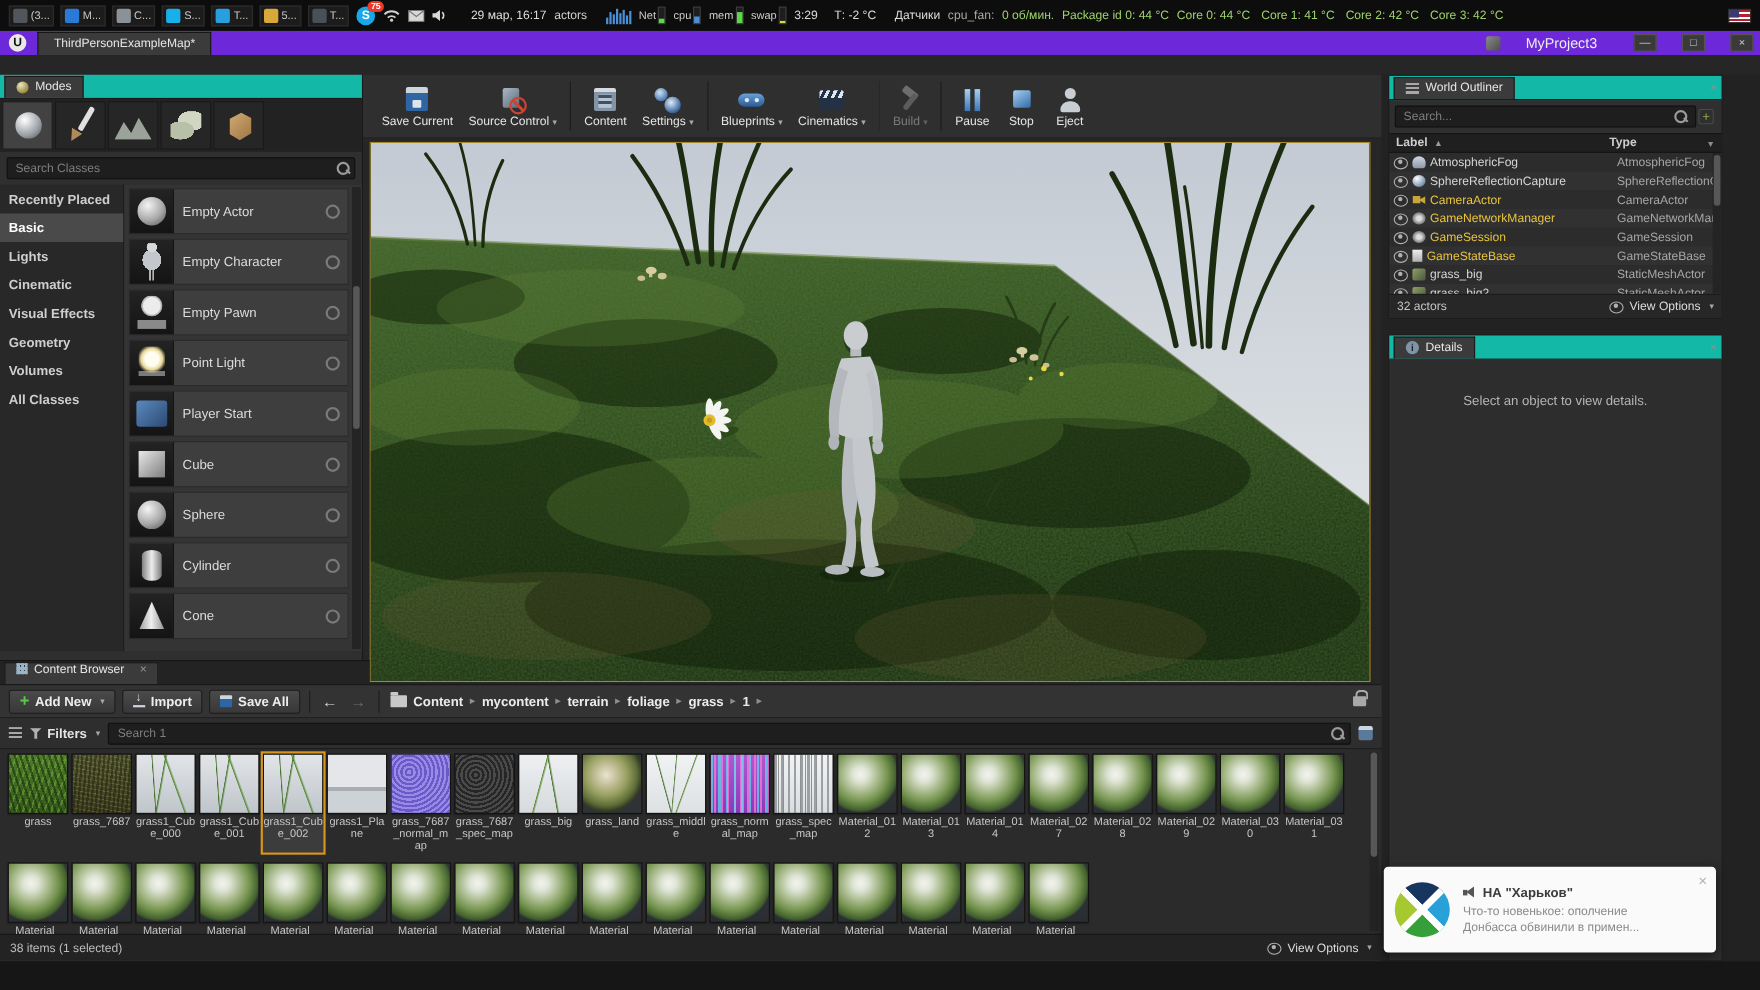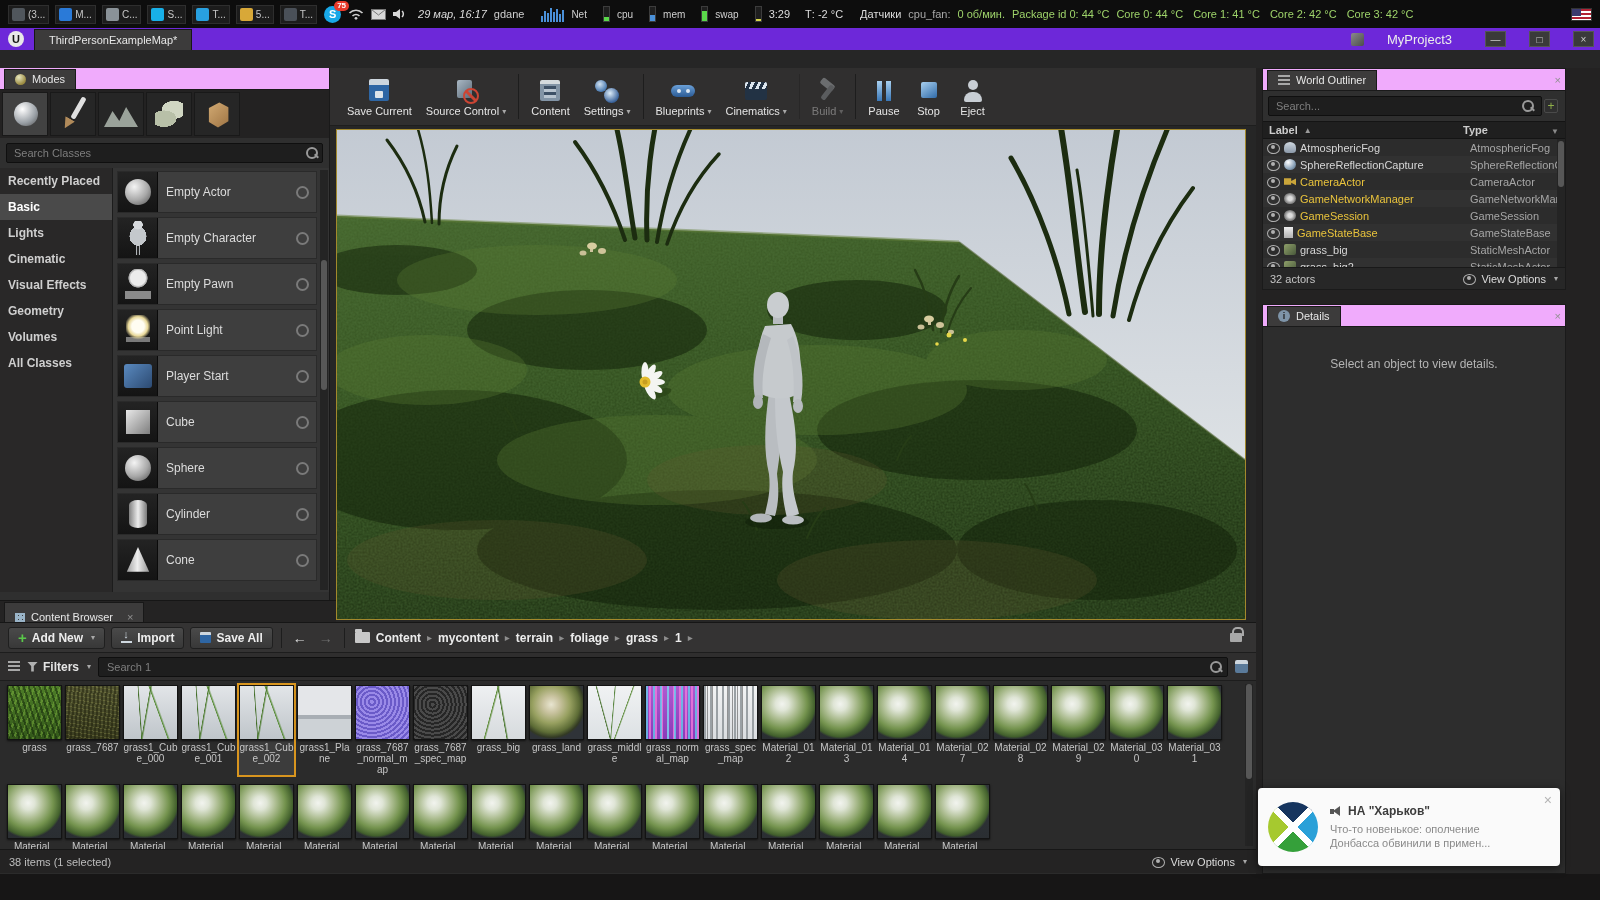--- a/index.html
+++ b/index.html
@@ -10,29 +10,29 @@
 
 .taskbar{position:absolute;left:0;top:0;width:1600px;height:28px;background:#0d0d0d;
   display:flex;align-items:center;gap:7px;padding:0 8px;font-size:11px;color:#ddd;z-index:40;}
 .tb-windows{display:flex;gap:6px;align-items:center;}
 .tb-win{display:flex;align-items:center;gap:3px;padding:2px 3px;background:#1c1c1c;border:1px solid #2e2e2e;cursor:default;}
 .tb-win-ic{width:13px;height:13px;border-radius:2px;display:inline-block;}
 .tb-win-lb{font-size:10px;color:#c8c8c8;}
 .skype{width:17px;height:17px;border-radius:50%;background:#18a8e8;color:#fff;font-weight:bold;font-size:11px;
   display:flex;align-items:center;justify-content:center;position:relative;}
 .skype .badge{position:absolute;top:-5px;right:-8px;background:#e83a2a;color:#fff;font-size:8px;border-radius:7px;padding:0 3px;line-height:10px;}
-.clock{margin-left:4px;white-space:nowrap;font-style:italic;}
+.clock{margin-left:14px;white-space:nowrap;}
 .user{color:#cfcfcf;}
 .hist{display:flex;align-items:flex-end;gap:1px;height:16px;margin-left:10px;}
 .hist i{width:2px;background:#4a90d8;display:block;}
 .hist i:nth-child(1){height:40%}.hist i:nth-child(2){height:70%}.hist i:nth-child(3){height:55%}
 .hist i:nth-child(4){height:90%}.hist i:nth-child(5){height:65%}.hist i:nth-child(6){height:80%}
 .hist i:nth-child(7){height:50%}.hist i:nth-child(8){height:75%}
 .meters{display:flex;gap:7px;align-items:center;}
-.meter{display:flex;align-items:center;gap:16px;}
+.meter{display:flex;align-items:center;gap:2px;}
 .m-label{font-style:normal;font-size:10px;color:#cfcfcf;}
 .m-bar{width:7px;height:16px;background:#1e1e1e;border:1px solid #3c3c3c;position:relative;display:block;}
 .m-bar u{position:absolute;bottom:0;left:0;right:0;display: block;text-decoration:none;}
 .uptime{white-space:nowrap;}
 .temp{white-space:nowrap;margin-left:8px;}
 .sens-label{margin-left:10px;}
 .fan-label{color:#a8a8a8;}
 .green{color:#9ed36a;white-space:nowrap;}
 .cores{display:flex;gap:10px;}
 .flag{margin-left:auto;width:21px;height:13px;position:relative;display:inline-block;
@@ -53,21 +53,21 @@
 .winbtn{width:21px;height:16px;background:#3a3a3a;border:1px solid #555;color:#ccc;font-size:10px;
   display:flex;align-items:center;justify-content:center;cursor:default;}
 .winbtn.min::after{content:"—";}
 .winbtn.max::after{content:"□";}
 .winbtn.cls::after{content:"×";}
 .menubar{position:absolute;left:0;top:50px;width:1600px;height:18px;background:#2b2a2a;display:flex;gap:26px;
   padding:0 12px;align-items:center;font-size:12px;color:#cfcfcf;border-bottom:1px solid #1c1c1c;}
 
 
 .modes-panel{position:absolute;left:0;top:68px;width:330px;height:532px;background:#2f2f2f;border-right:1px solid #191919;}
-.panel-tabstrip{height:22px;background:#f0abfc;display:flex;align-items:center;padding:0 4px;border-bottom:1px solid #1a1a1a;}
+.panel-tabstrip{height:22px;background:#14b8a6;display:flex;align-items:center;padding:0 4px;border-bottom:1px solid #1a1a1a;}
 .panel-tab{height:20px;background:#3c3b3b;border:1px solid #1a1a1a;border-bottom:none;display:flex;align-items:center;
   gap:6px;padding:0 10px;color:#e6e6e6;font-size:11px;}
 .modes-ic{width:11px;height:11px;background:radial-gradient(circle at 35% 30%,#e8e8c0,#9a8a40 70%);border-radius:50%;}
 .x-ic{color:#909090;font-size:11px;margin-left:8px;cursor:default;}
 .x-ic::after{content:"×";}
 .mode-tools{display:flex;background:#232222;padding:2px;gap:2px;}
 .mt{width:46px;height:44px;background:#262626;border:1px solid #191919;position:relative;}
 .mt.active{background:#424242;}
 .mt-shape{position:absolute;inset:0;}
 .mt-shape::before,.mt-shape::after{content:"";position:absolute;}
@@ -211,21 +211,21 @@
 .det-panel{position:absolute;left:6px;top:236px;width:304px;bottom:0;background:#2d2d2d;border:1px solid #1a1a1a;}
 .det-body{position:absolute;left:0;right:0;top:22px;bottom:0;background:#2d2d2d;}
 .det-empty{margin-top:30px;text-align:center;font-size:12px;color:#b4b4b4;}
 .info-ic{width:12px;height:12px;border-radius:50%;background:#7e94a8;color:#222;font-size:9px;font-weight:bold;
   text-align:center;line-height:12px;}
 .info-ic::after{content:"i";}
 
 
 .cb-tabstrip{position:absolute;left:0;top:600px;width:336px;height:22px;background:#242323;border-top:1px solid #161616;}
 .cb-tab{position:absolute;left:4px;top:1px;height:21px;background:#3c3b3b;border:1px solid #181818;border-bottom:none;
-  display:flex;align-items:flex-end;gap:6px;padding:0 10px;color:#e6e6e6;font-size:11px;}
+  display:flex;align-items:flex-start;gap:6px;padding:0 10px;color:#e6e6e6;font-size:11px;}
 .grid-ic{width:10px;height:10px;background:
   repeating-linear-gradient(0deg,#9ab4c8 0 3px,transparent 3px 4px),
   repeating-linear-gradient(90deg,#9ab4c8 0 3px,transparent 3px 4px);}
 .cb-panel{position:absolute;left:0;top:622px;width:1256px;height:252px;background:#2b2b2b;border-top:1px solid #161616;}
 .cb-toolbar{height:30px;display:flex;align-items:center;gap:6px;padding:0 8px;background:#343333;border-bottom:1px solid #1d1d1d;}
 .cb-btn{display:flex;align-items:center;gap:5px;background:linear-gradient(#4a4a4a,#383838);border:1px solid #1f1f1f;
   border-radius:3px;padding:3px 9px;color:#ededed;font-size:12px;font-weight:bold;cursor:default;}
 .plus{color:#5ac84a;font-weight:bold;font-size:15px;line-height:12px;}
 .plus::after{content:"+";}
 .imp-ic{width:11px;height:11px;position:relative;}
@@ -385,21 +385,21 @@
       </svg>
     <svg class="ticon" width="15" height="11" viewBox="0 0 15 11">
         <rect x="0.5" y="0.5" width="14" height="10" fill="#d8d8d8" stroke="#777"></rect>
         <path d="M0.5,0.5 L7.5,6 L14.5,0.5" fill="none" stroke="#777"></path>
       </svg>
     <svg class="ticon" width="14" height="12" viewBox="0 0 14 12">
         <path d="M0,4 L3,4 L7,1 L7,11 L3,8 L0,8 Z" fill="#d8d8d8"></path>
         <path d="M9,3 A4,4 0 0 1 9,9" fill="none" stroke="#d8d8d8" stroke-width="1.5"></path>
       </svg>
     <span class="clock">29 мар, 16:17</span>
-    <span class="user">gdane</span>
+    <span class="user">actors</span>
     <span class="hist">
         <i></i>
         <i></i>
         <i></i>
         <i></i>
         <i></i>
         <i></i>
         <i></i>
         <i></i>
       </span>

